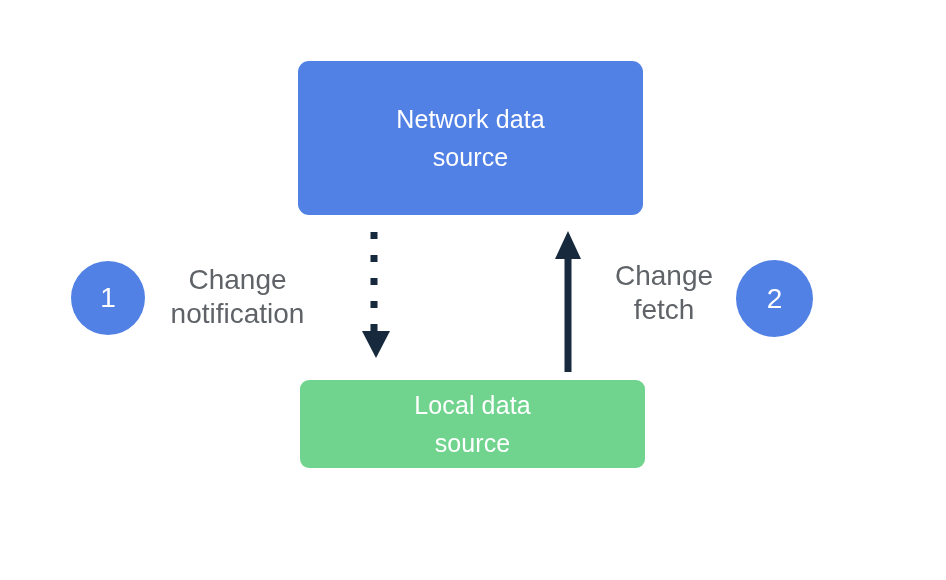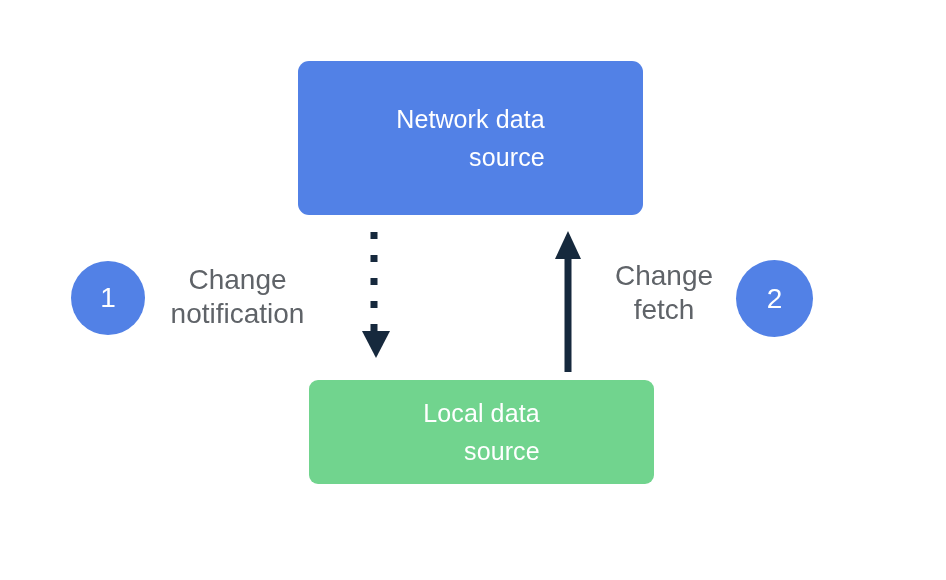--- a/index.html
+++ b/index.html
@@ -15,41 +15,41 @@
     overflow: hidden;
     font-family: "Liberation Sans", sans-serif;
   }
 
   
   .node-box {
     position: absolute;
     display: flex;
     align-items: center;
     justify-content: center;
-    text-align: right;
+    text-align: center;
     color: #ffffff;
     font-size: 25px;
     line-height: 38px;
     font-weight: 400;
     letter-spacing: 0.1px;
     box-sizing: border-box;
   }
   #network-box {
     left: 298px;
     top: 61px;
     width: 345px;
     height: 154px;
     background: #5281e6;
     border-radius: 11px;
   }
   #local-box {
-    left: 309px;
+    left: 300px;
     top: 380px;
     width: 345px;
-    height: 104px;
+    height: 88px;
     background: #71d48e;
     border-radius: 9px;
   }
   .node-label {
     display: block;
     max-width: 230px;
     white-space: pre-line;
   }
 
   

